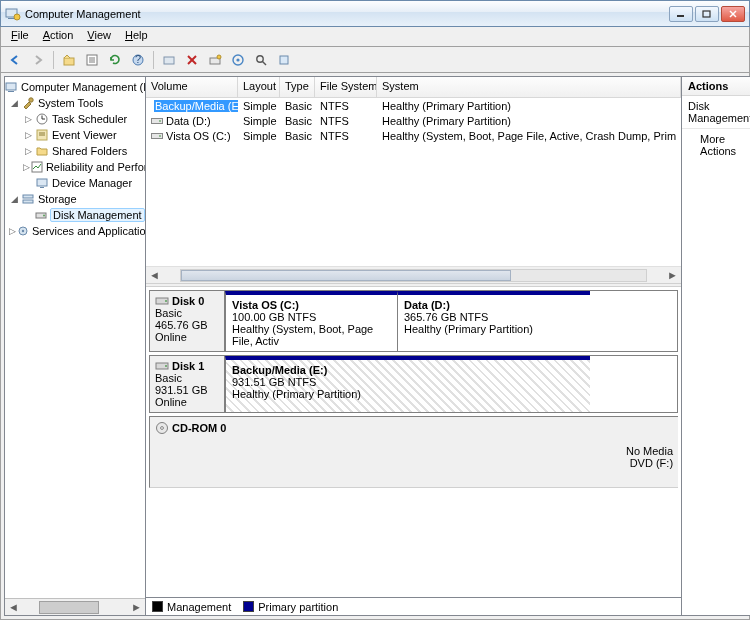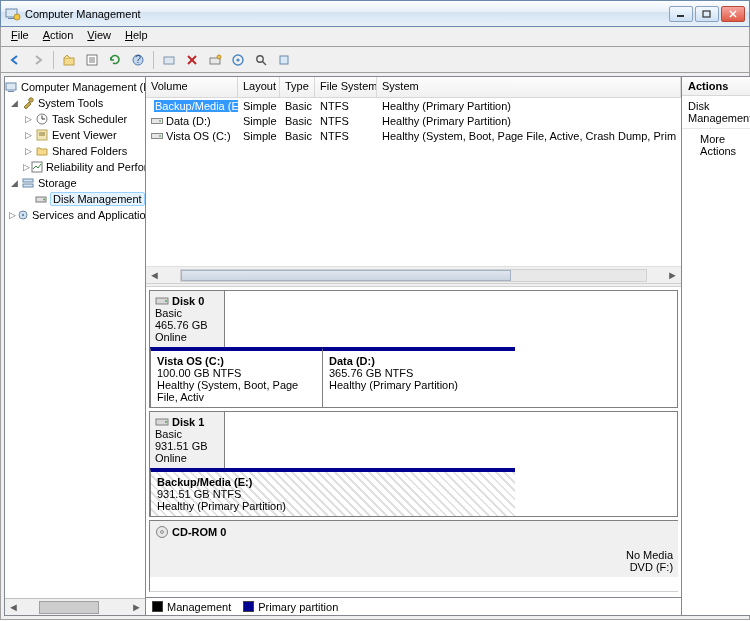--- a/index.html
+++ b/index.html
@@ -50,21 +50,21 @@
 .driveicon { width: 12px; height: 10px; }
 .listhscroll { height: 17px; border-top: 1px solid #e0e0e0; background: #f0f0f0; display: flex; align-items: center; }
 .listhscroll .track { flex: 1; margin: 0 17px; height: 13px; background: #e8e8e8; border: 1px solid #d0d0d0; position: relative; }
 .listhscroll .thumb { position: absolute; left: 0; top: 0; height: 100%; width: 330px; background: linear-gradient(#e0e6ee,#cbd5e1); border: 1px solid #a5b2c3; }
 .listhscroll .arr { width: 17px; text-align: center; color: #606060; }
 
 .vsplit { height: 4px; background: #f0f0f0; border-top: 1px solid #d0d0d0; border-bottom: 1px solid #d0d0d0; }
 
 
 .diskmap { flex: 1; overflow: auto; }
-.diskrow { display: flex; border: 1px solid #808080; margin: 3px; flex-direction: column; }
+.diskrow { display: flex; border: 1px solid #808080; margin: 3px; }
 .diskinfo { width: 75px; border-right: 1px solid #808080; background: #f0f0f0; padding: 4px 5px; }
 .diskinfo .dkicon { display: flex; align-items: center; gap: 3px; font-weight: bold; }
 .diskparts { flex: 1; display: flex; }
 .diskpart { border-top: 4px solid #000090; border-left: 1px solid #808080; padding: 4px 6px; background: #fff; }
 .diskpart.hatched { background: repeating-linear-gradient(45deg, #fff, #fff 4px, #e0e0e0 4px, #e0e0e0 6px); }
 .diskpart .pname { font-weight: bold; }
 .diskrow.cd .diskinfo { border-right: none; }
 .diskrow.cd { border-right: none; border-bottom: 1px solid #d0d0d0; }
 
 .legend { height: 18px; border-top: 1px solid #828790; display: flex; align-items: center; padding: 0 6px; gap: 4px; background: #fff; }
@@ -248,20 +248,29 @@
         </div>
         <div class="node" style="padding-left:18px">
           <span class="expander">▷</span>
           <span class="nodeicon">
                 <svg width="14" height="14" viewBox="0 0 14 14">
                   <rect x="2" y="2" width="10" height="10" fill="#fff" stroke="#7a7a7a"></rect>
                   <polyline points="3,9 6,6 8,8 11,4" fill="none" stroke="#3a8e3f"></polyline>
                 </svg>
               </span>
           <span>Reliability and Performa</span>
+        </div>
+        <div class="node" style="padding-left:29px">
+          <span class="nodeicon">
+                <svg width="14" height="14" viewBox="0 0 14 14">
+                  <rect x="2" y="3" width="10" height="7" fill="#dbe7f3" stroke="#6b8aab"></rect>
+                  <rect x="5" y="11" width="4" height="1" fill="#6b8aab"></rect>
+                </svg>
+              </span>
+          <span>Device Manager</span>
         </div>
         <div class="node" style="padding-left:4px">
           <span class="expander">◢</span>
           <span class="nodeicon">
                 <svg width="14" height="14" viewBox="0 0 14 14">
                   <rect x="2" y="3" width="10" height="3" fill="#d6e4f0" stroke="#6b8aab"></rect>
                   <rect x="2" y="8" width="10" height="3" fill="#d6e4f0" stroke="#6b8aab"></rect>
                 </svg>
               </span>
           <span>Storage</span>

